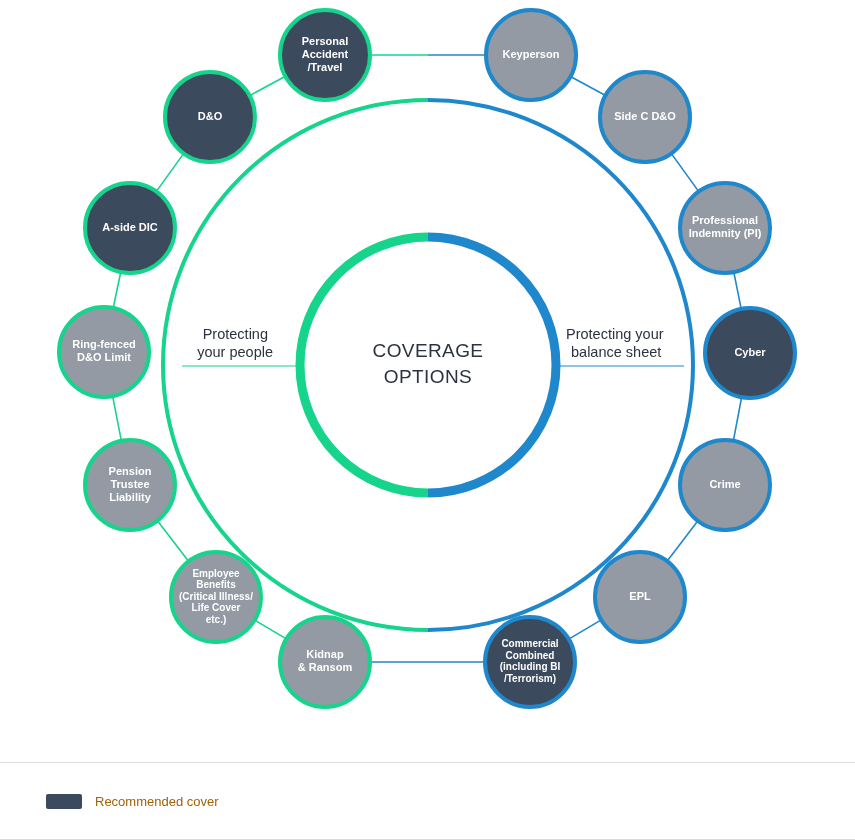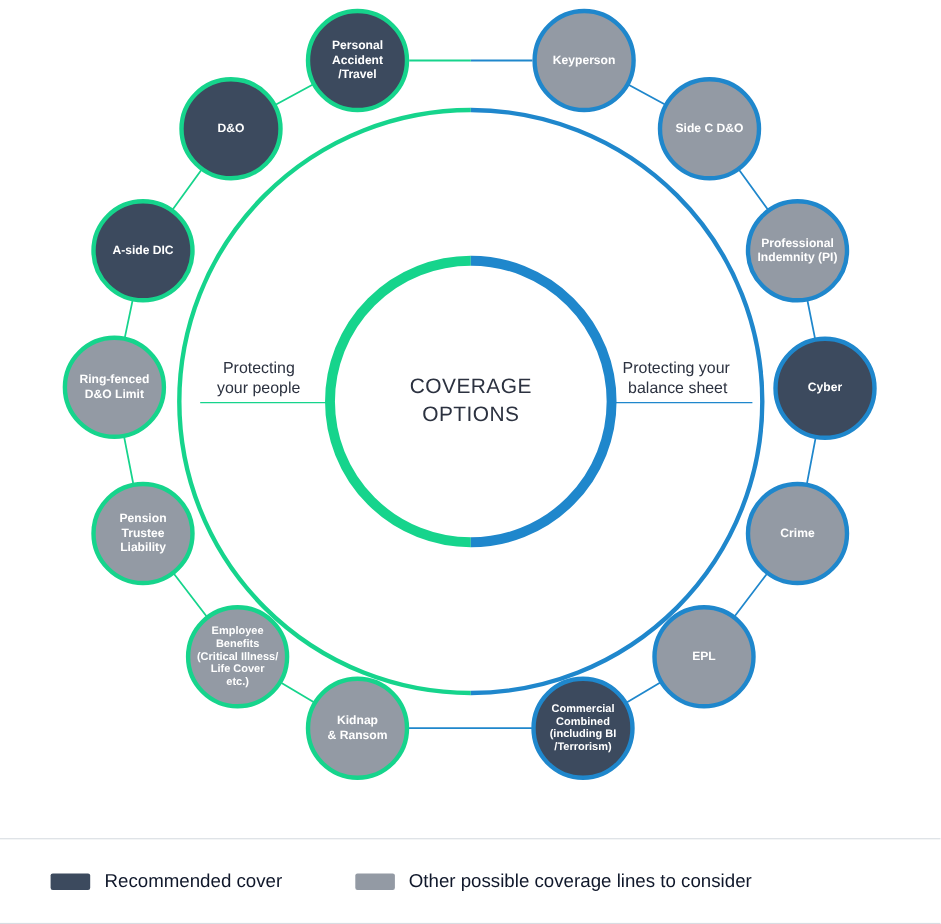--- a/index.html
+++ b/index.html
@@ -72,22 +72,22 @@
   }
   .legend-swatch {
     width: 36px;
     height: 15px;
     border-radius: 2px;
     margin-right: 13px;
     flex: 0 0 auto;
   }
   .legend-text {
     font-family: "Liberation Sans", sans-serif;
-    font-size: 17px;
-    color: #0f172a;
+    font-size: 13px;
+    color: #a16207;
     white-space: nowrap;
   }
 </style>
 </head>
 <body>
 
 <div id="diagram-root">
   <svg class="diagram" viewBox="0 0 855 760" xmlns="http://www.w3.org/2000/svg">
     <g id="connector-layer">
         <line x1="283.62941528396163" y1="77.30414132516853" x2="251.3705847160384" y2="94.69585867483147" stroke="#16d48c" stroke-width="1.6" stroke-linecap="round"></line>
@@ -199,17 +199,13 @@
         </g>
       </g>
   </svg>
 </div>
 
 <div class="legend-bar">
   <div class="legend-item">
     <span class="legend-swatch" style="background:#3c4a5e"></span>
     <span class="legend-text">Recommended cover</span>
   </div>
-  <div class="legend-item">
-    <span class="legend-swatch" style="background:#939aa4"></span>
-    <span class="legend-text">Other possible coverage lines to consider</span>
-  </div>
 </div>
 
 </body></html>

